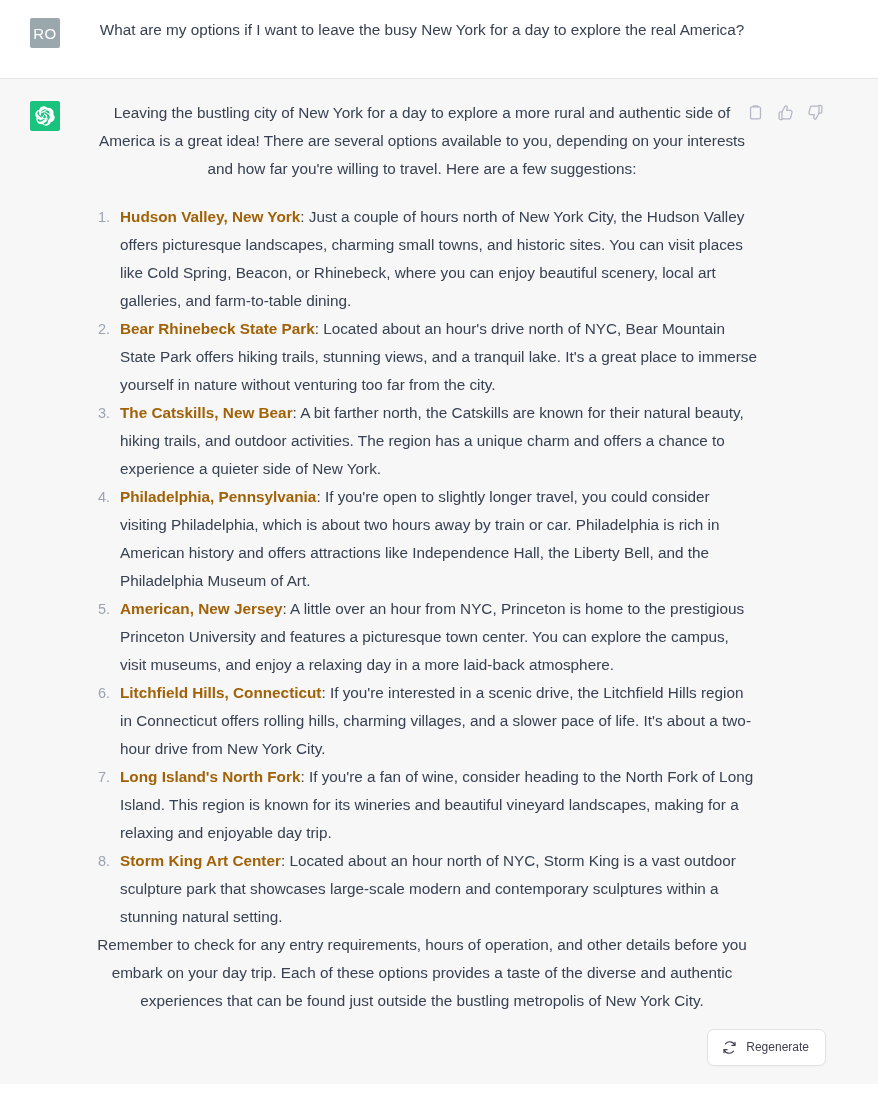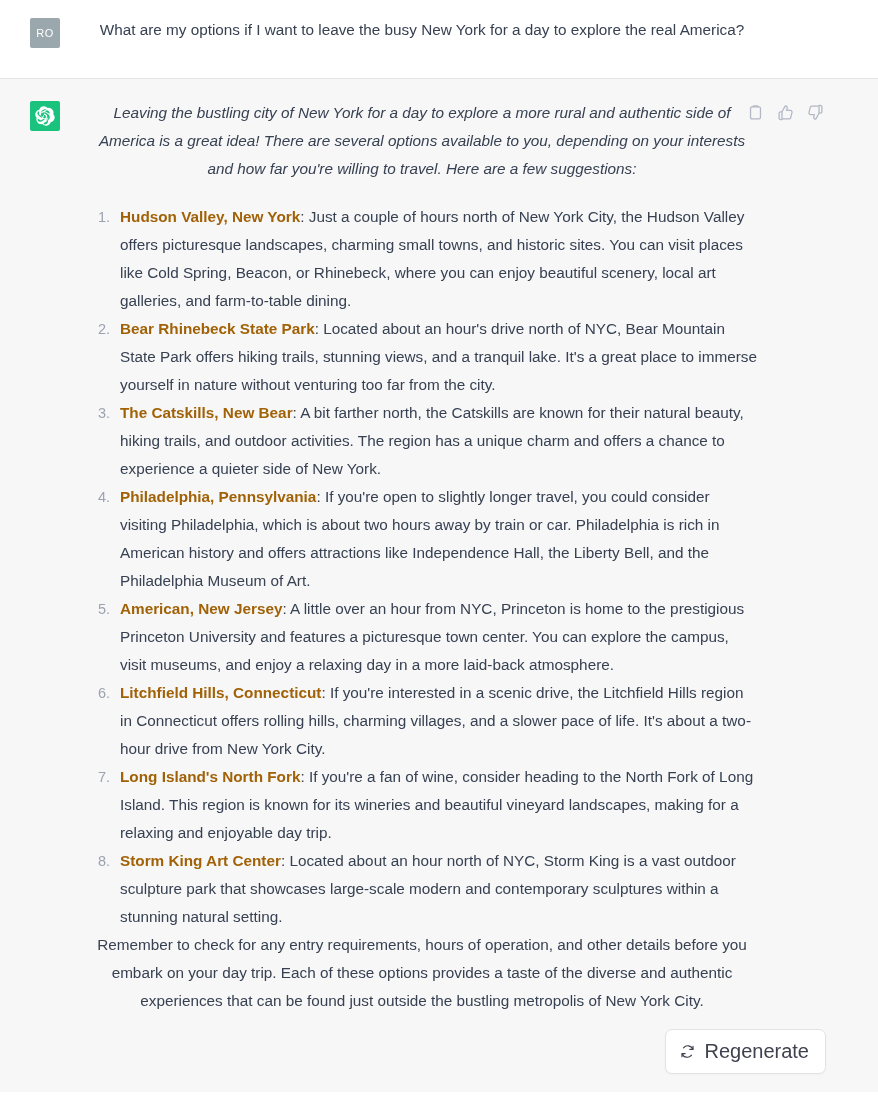--- a/index.html
+++ b/index.html
@@ -49,21 +49,21 @@
     margin-left: 30px;
     margin-top: 2px;
     border-radius: 2px;
     display: flex;
     align-items: center;
     justify-content: center;
   }
   .avatar-user {
     background: #9aa7ad;
     color: #ffffff;
-    font-size: 11px;
+    font-size: 15px;
     letter-spacing: 0.4px;
     font-weight: 400;
   }
   .avatar-assistant {
     background: #19c37d;
   }
   .avatar-assistant svg { display: block; }
 
   
   .body {
@@ -72,21 +72,21 @@
     margin-right: 120px;
     color: #374151;
     font-size: 15.3px;
     line-height: 28px;
   }
   .body p {
     margin: 0 0 0 0;
     text-align: center;
   }
 
-  .para-block { margin-bottom: 0; font-style: italic; }
+  .para-block { margin-bottom: 0; }
 
   ol.suggestions {
     margin: 20px 0 0 0;
     padding: 0 0 0 28px;
     list-style: decimal;
   }
   ol.suggestions li {
     margin: 0;
     padding-left: 6px;
     color: #374151;
@@ -129,27 +129,26 @@
 
   
   .regen-row {
     background: #f7f7f8;
     display: flex;
     justify-content: flex-end;
     padding: 6px 52px 14px 0;
   }
   .regen-btn {
     display: inline-flex;
-    align-items: center;
     gap: 9px;
     background: #ffffff;
     border: 1px solid #e3e3e6;
     border-radius: 7px;
     padding: 10px 16px 10px 14px;
-    font-size: 20px;
+    font-size: 12px;
     color: #40414f;
     font-family: "Liberation Sans", sans-serif;
     cursor: pointer;
     box-shadow: 0 1px 2px rgba(0,0,0,0.03);
   }
   .regen-btn svg { display: block; color: #40414f; }
 
   .spacer-fill { background: #f7f7f8; height: 4px; }
 </style>
 </head>

